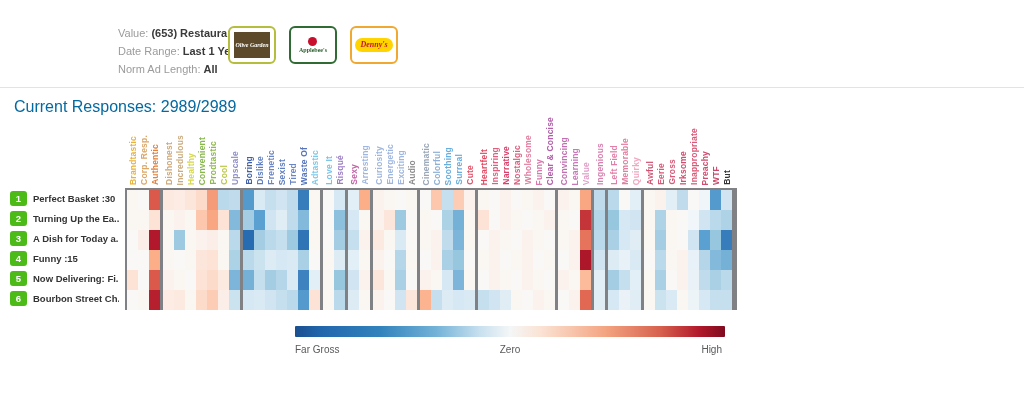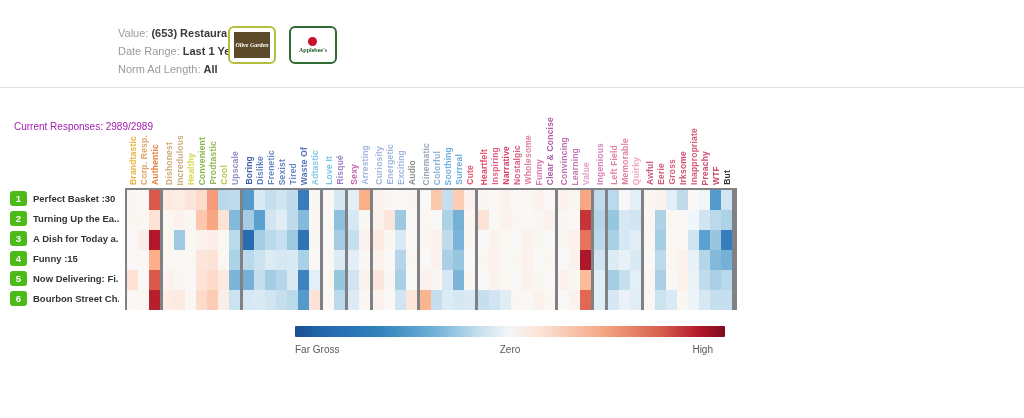--- a/index.html
+++ b/index.html
@@ -27,21 +27,21 @@
   #logo-chilis{border-color:#ea5b6b;}
   #logo-chilis .logo-inner{color:#0a8a4a;font-size:9px;font-style:italic;border:1.5px solid #0a8a4a;
      border-radius:50%;padding:3px 6px;font-family:"Liberation Serif",serif;}
   #logo-applebees{border-color:#2f6b33;}
   #logo-applebees .logo-inner{color:#2b5f2e;font-size:6px;font-family:"Liberation Serif",serif;}
   .apple-dot{display:block;width:9px;height:9px;border-radius:50%;background:#c8102e;margin:0 auto 1px;}
   #logo-dennys{border-color:#f0a830;}
   #logo-dennys .logo-inner{background:#ffd400;color:#c8102e;font-size:8px;border-radius:7px;
      padding:3px 5px;font-family:"Liberation Serif",serif;font-style:italic;}
   
-  #responses{position:absolute;left:14px;top:121px;font-size:10px;color:#a21caf;white-space:nowrap;}
+  #responses{position:absolute;left:14px;top:98px;font-size:16px;color:#0369a1;white-space:nowrap;}
   
   #chart{position:absolute;left:0;top:120px;width:1024px;height:200px;}
   #col-labels{position:absolute;left:125px;top:0;height:65px;width:886px;}
   .col-label{position:absolute;bottom:0;writing-mode:vertical-rl;transform:rotate(180deg);
      font-size:8.5px;font-weight:bold;white-space:nowrap;letter-spacing:.2px;line-height:11px;}
   #grid-wrap{position:absolute;left:125px;top:68px;}
   table#heatmap{border-collapse:collapse;table-layout:fixed;}
   #heatmap td{width:11px;height:20px;padding:0;border:0;}
   #heatmap td.sep{width:3px;background:#808184;}
   #heatmap td.edge{width:2px;background:#808184;}
@@ -55,41 +55,44 @@
      overflow:hidden;max-width:86px;}
   
   #legend{position:absolute;left:295px;top:326px;width:430px;}
   #legend-bar{height:11px;width:100%;border-radius:1px;
      background:linear-gradient(to right,#1b4f8f 0%,#2166ac 6%,#3283bd 20%,#74b3d8 33%,
      #c8e0ef 43%,#f4f6f7 50%,#fbe3d5 57%,#f4a582 72%,#d6604d 85%,#b2182b 94%,#7f0a1e 100%);}
   #legend-labels{position:relative;height:14px;margin-top:7px;font-size:10px;color:#58595b;}
   #legend-labels span{position:absolute;white-space:nowrap;}
   #lg-low{left:0;}
   #lg-mid{left:50%;transform:translateX(-50%);}
-  #lg-high{right:12px;margin-left:24px;}
+  #lg-high{right:3px;margin-left:24px;}
 </style>
 </head>
 <body>
 
 <div id="header">
   <div class="meta-col" id="meta-right">
       <span class="meta-row"><span class="meta-label">Value:</span><span class="meta-value">(653) Restaurants</span></span>
       <span class="meta-row"><span class="meta-label">Date Range:</span><span class="meta-value">Last 1 Year</span></span>
       <span class="meta-row"><span class="meta-label">Norm Ad Length:</span><span class="meta-value">All</span></span>
     </div>
 
   <div id="logos">
     <div class="logo-box" id="logo-olive-garden">
       <span class="logo-inner">Olive Garden</span>
     </div>
     <div class="logo-box" id="logo-applebees">
       <span class="logo-inner">
         <span class="apple-dot"></span>
         <span>Applebee's</span>
       </span>
+    </div>
+    <div class="logo-box" id="logo-dennys">
+      <span class="logo-inner">Denny's</span>
     </div>
   </div>
 </div>
 
 <div id="responses">Current Responses: 2989/2989</div>
 
 <div id="chart">
   <div id="col-labels">
       <span class="col-label" style="color: rgb(232, 179, 60); left: 2.5px;">Brandtastic</span>
       <span class="col-label" style="color: rgb(219, 168, 106); left: 13.5px;">Corp. Resp.</span>

